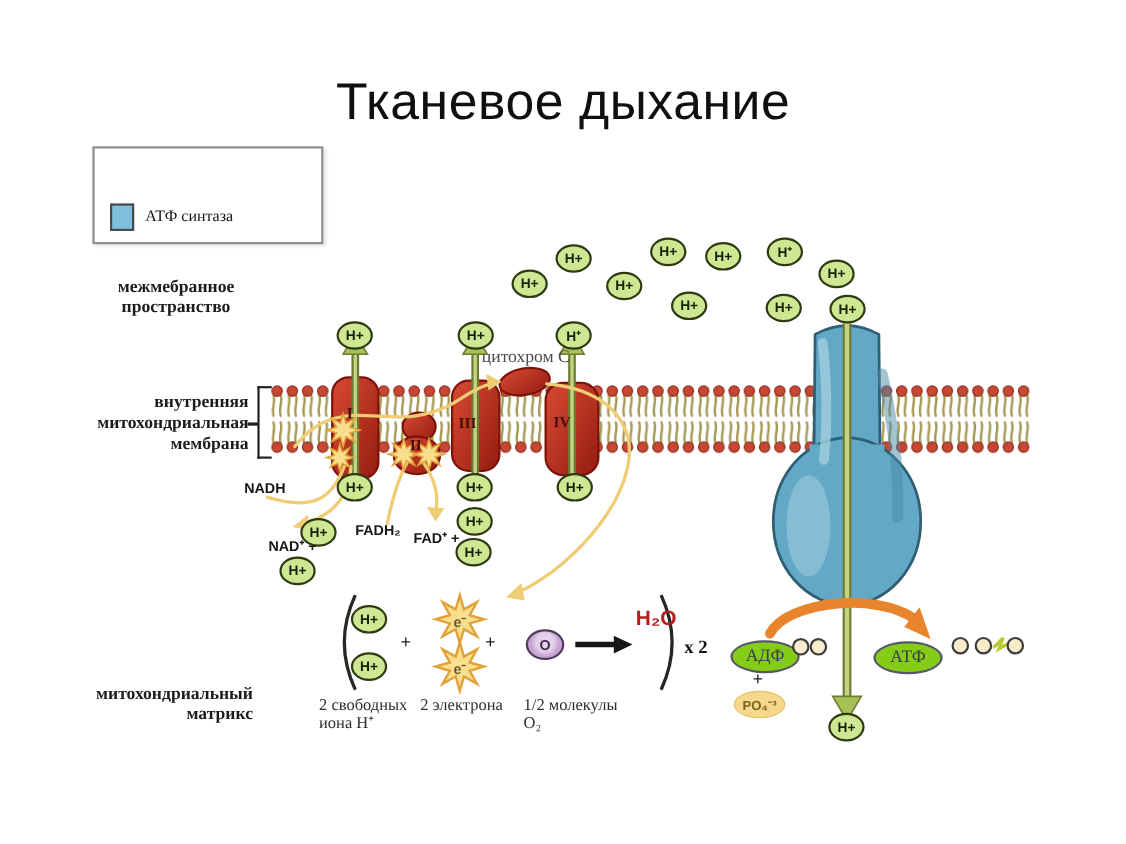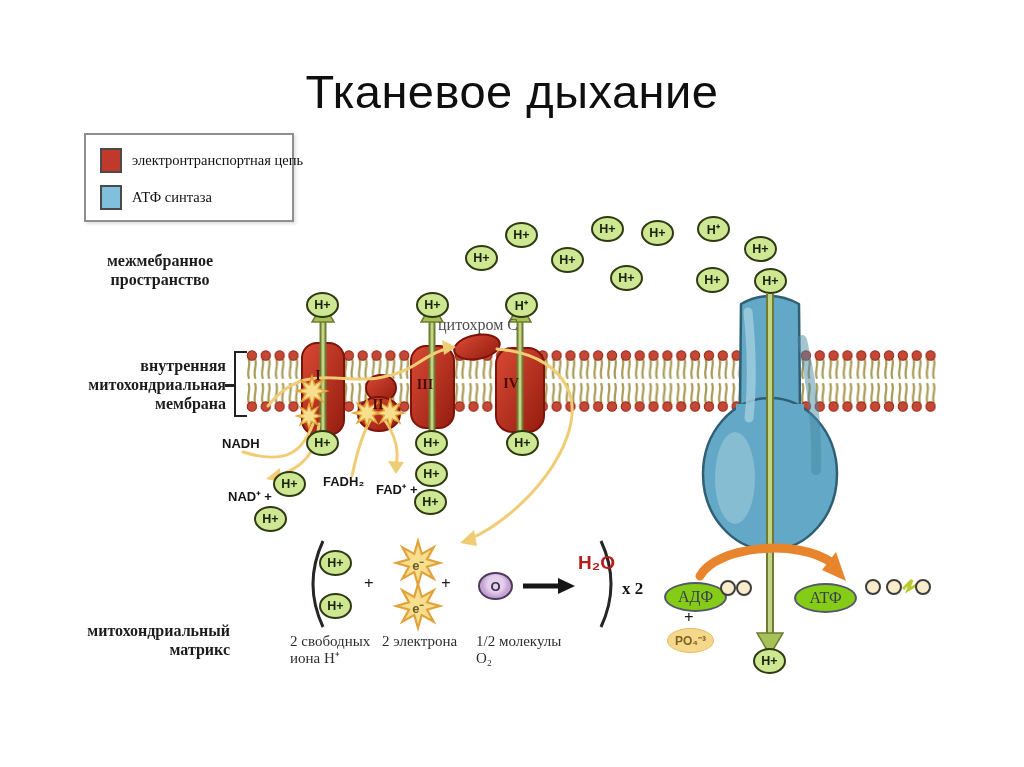--- a/index.html
+++ b/index.html
@@ -197,24 +197,20 @@
 
     <text class="numeral" x="318" y="380">I</text>
     <text class="numeral" x="378" y="409">II</text>
     <text class="numeral" x="425" y="389">III</text>
     <text class="numeral" x="511" y="388">IV</text>
   </svg>
 
   <div class="abs title">Тканевое дыхание</div>
 
   <div class="abs legend">
-    <div class="lrow lrow1">
-      <span class="sw" style="background:#c0392b"></span>
-      <span>электронтранспортная цепь</span>
-    </div>
     <div class="lrow lrow2">
       <span class="sw" style="background:#7fc0dd"></span>
       <span>АТФ синтаза</span>
     </div>
   </div>
 
   <div class="abs serifb" style="left:60px;top:251px;width:200px;text-align:center">
     <span>межмебранное</span>
     <span>пространство</span>
   </div>
@@ -225,21 +221,21 @@
   </div>
   <div class="abs dash"></div>
   <div class="abs bracketbox"></div>
   <div class="abs serifb" style="left:80px;top:621px;width:150px;text-align:right">
     <span>митохондриальный</span>
     <span>матрикс</span>
   </div>
   <div class="abs cytc">цитохром C</div>
 
   <div class="abs sansb" style="left:222px;top:436px">NADH</div>
-  <div class="abs sansb" style="left:228px;top:487px">NAD⁺ +</div>
+  <div class="abs sansb" style="left:244px;top:487px">NAD⁺ +</div>
   <div class="abs sansb" style="left:323px;top:474px">FADH₂</div>
   <div class="abs sansb" style="left:376px;top:480px">FAD⁺ +</div>
 
   <span class="hp" style="left:465px;top:245px">H+</span>
   <span class="hp" style="left:505px;top:222px">H+</span>
   <span class="hp" style="left:551px;top:247px">H+</span>
   <span class="hp" style="left:591px;top:216px">H+</span>
   <span class="hp" style="left:610px;top:265px">H+</span>
   <span class="hp" style="left:641px;top:220px">H+</span>
   <span class="hp" style="left:697px;top:216px">H⁺</span>

